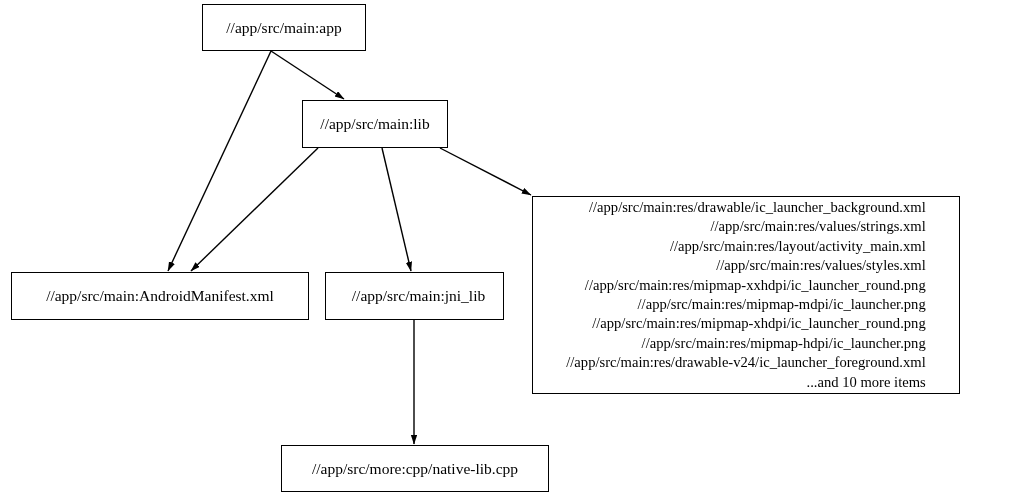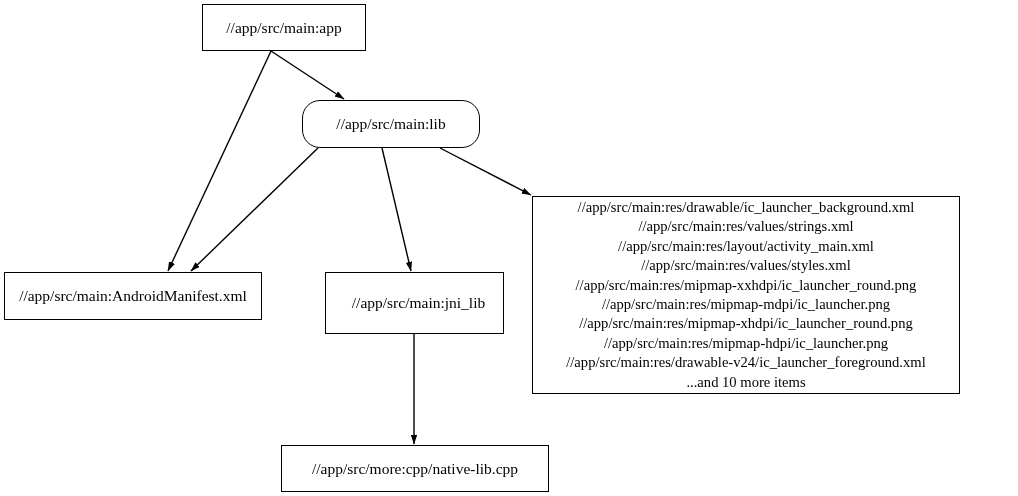--- a/index.html
+++ b/index.html
@@ -37,32 +37,32 @@
     background: #ffffff;
     display: flex;
     align-items: center;
     justify-content: center;
     text-align: center;
     line-height: 1.0;
   }
   .node-label {
     display: block;
     white-space: pre;
-    text-align: center;
+    text-align: right;
     font-size: 15.5px;
     letter-spacing: 0px;
   }
   .node-multiline .node-label {
     font-size: 14.6px;
     line-height: 1.33;
   }
   #node-app        { left: 202px; top: 4px;   width: 164px; height: 47px; }
-  #node-lib        { left: 302px; top: 100px; width: 178px; height: 48px; border-radius: 18px; }
-  #node-manifest   { left: 4px;   top: 272px; width: 258px; height: 48px; }
-  #node-jnilib     { left: 325px; top: 272px; width: 179px; height: 62px; padding-left: 8px; }
+  #node-lib        { left: 302px; top: 100px; width: 146px; height: 48px; }
+  #node-manifest   { left: 11px;   top: 272px; width: 298px; height: 48px; }
+  #node-jnilib     { left: 325px; top: 272px; width: 179px; height: 48px; padding-left: 8px; }
   #node-resources  { left: 532px; top: 196px; width: 428px; height: 198px; }
   #node-nativelib  { left: 281px; top: 445px; width: 268px; height: 47px; }
 </style>
 </head>
 <body>
 
 <div id="graph-canvas">
 
   <svg id="edge-layer" viewBox="0 0 1018 496">
     <defs>

